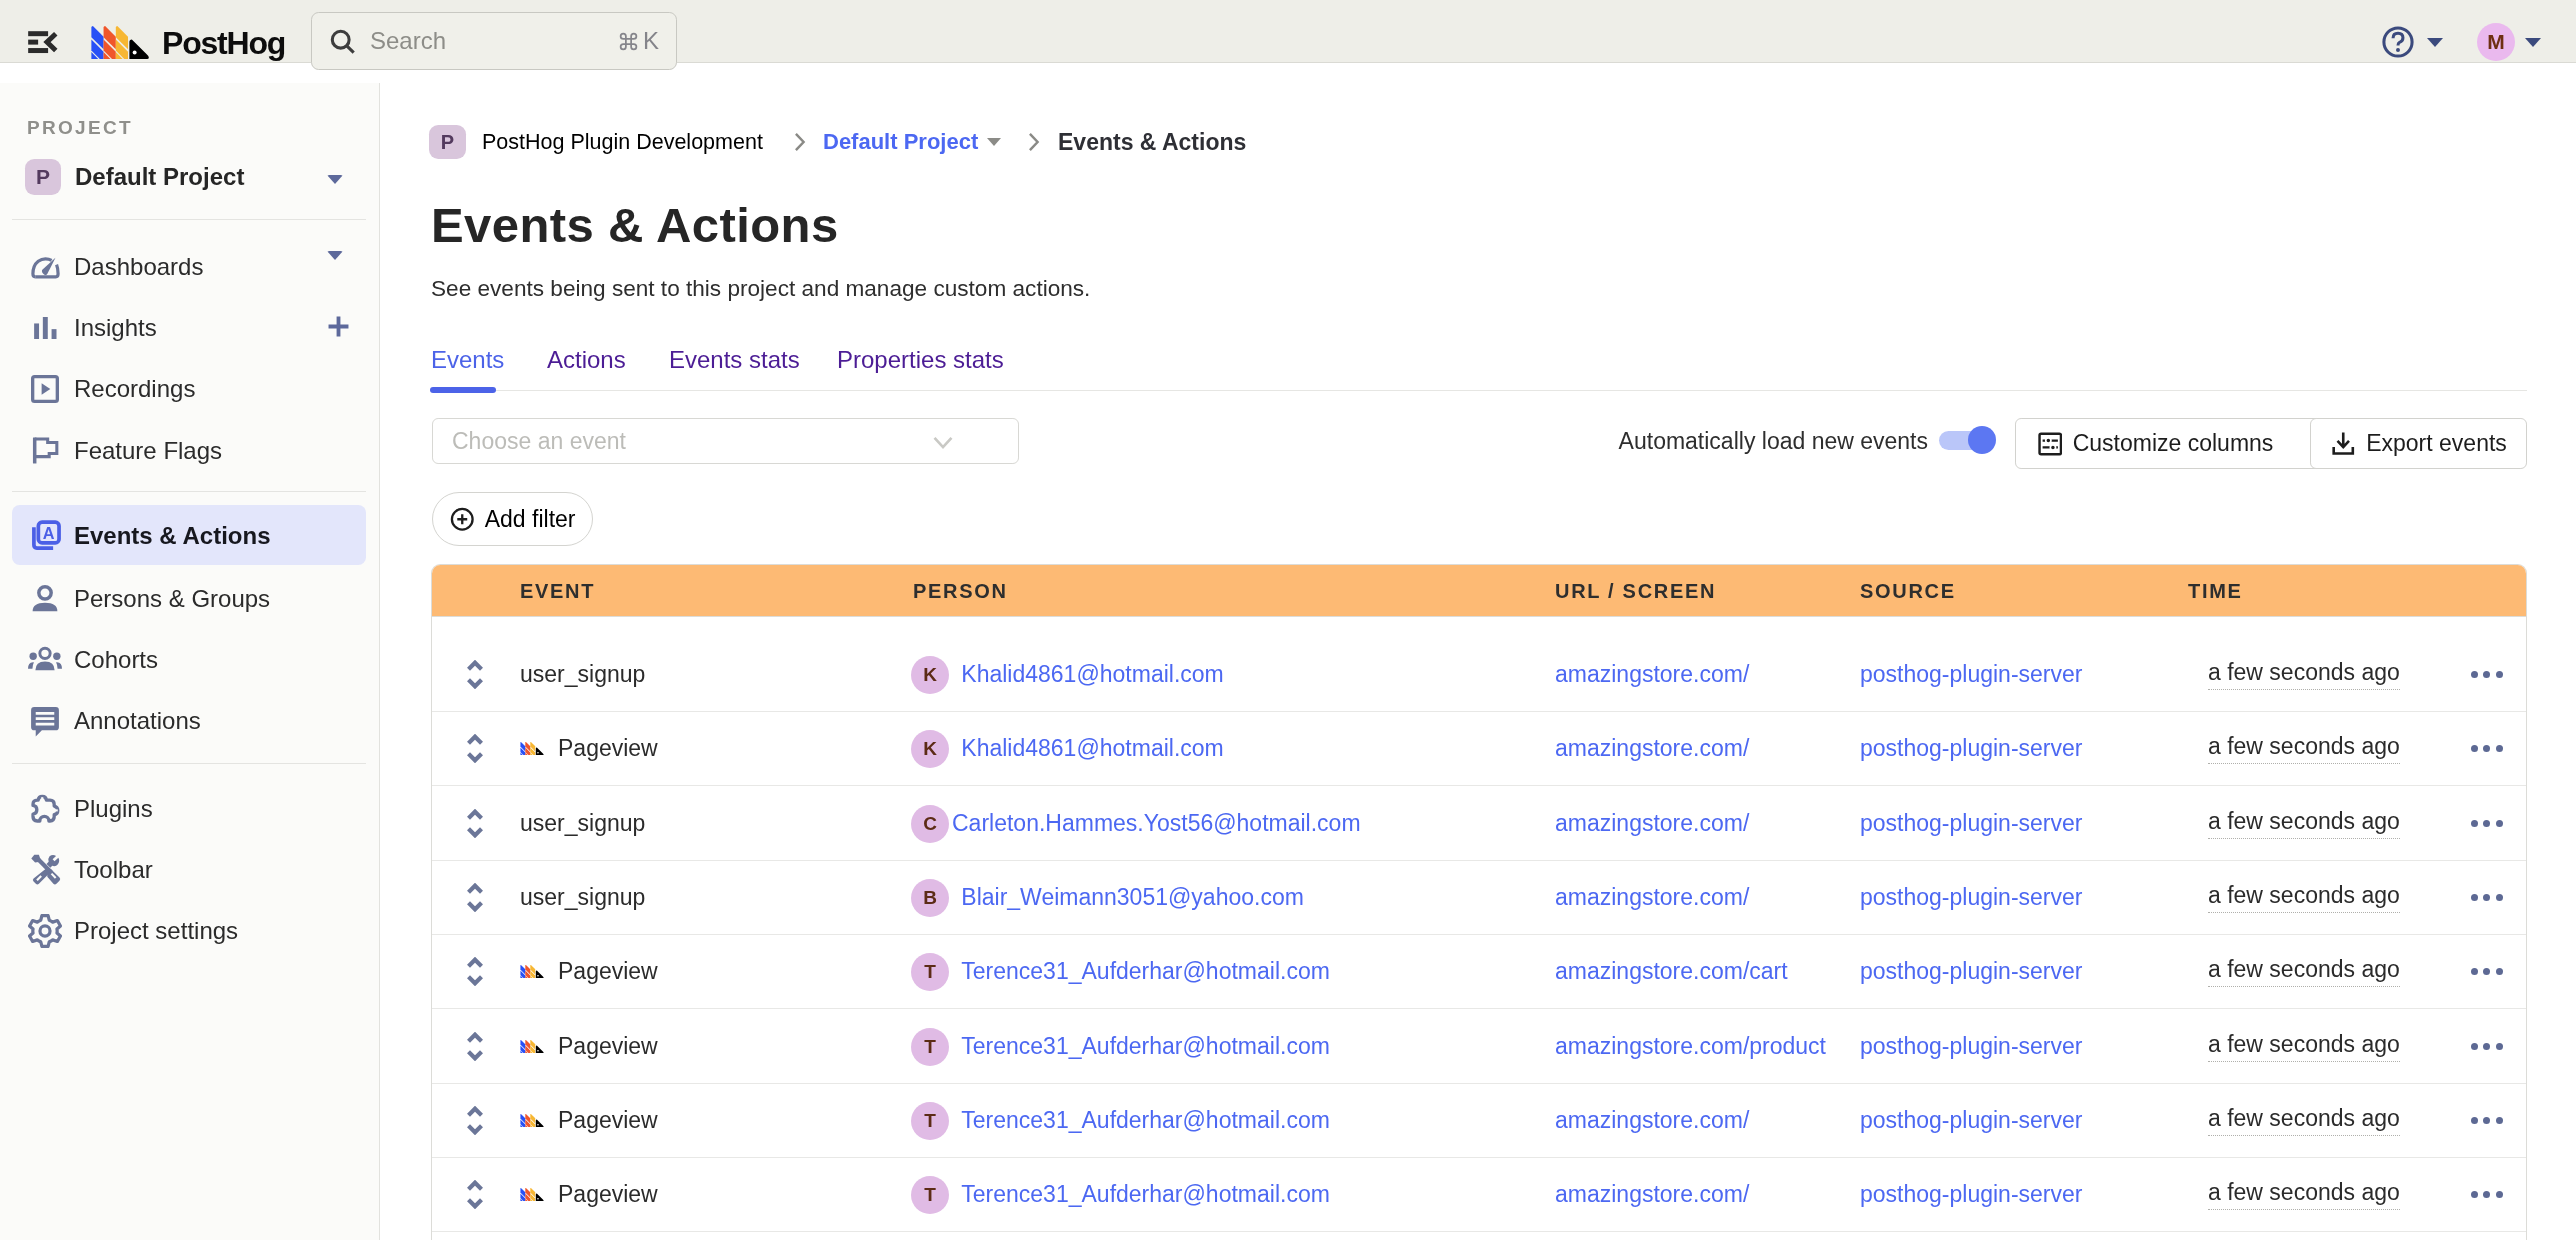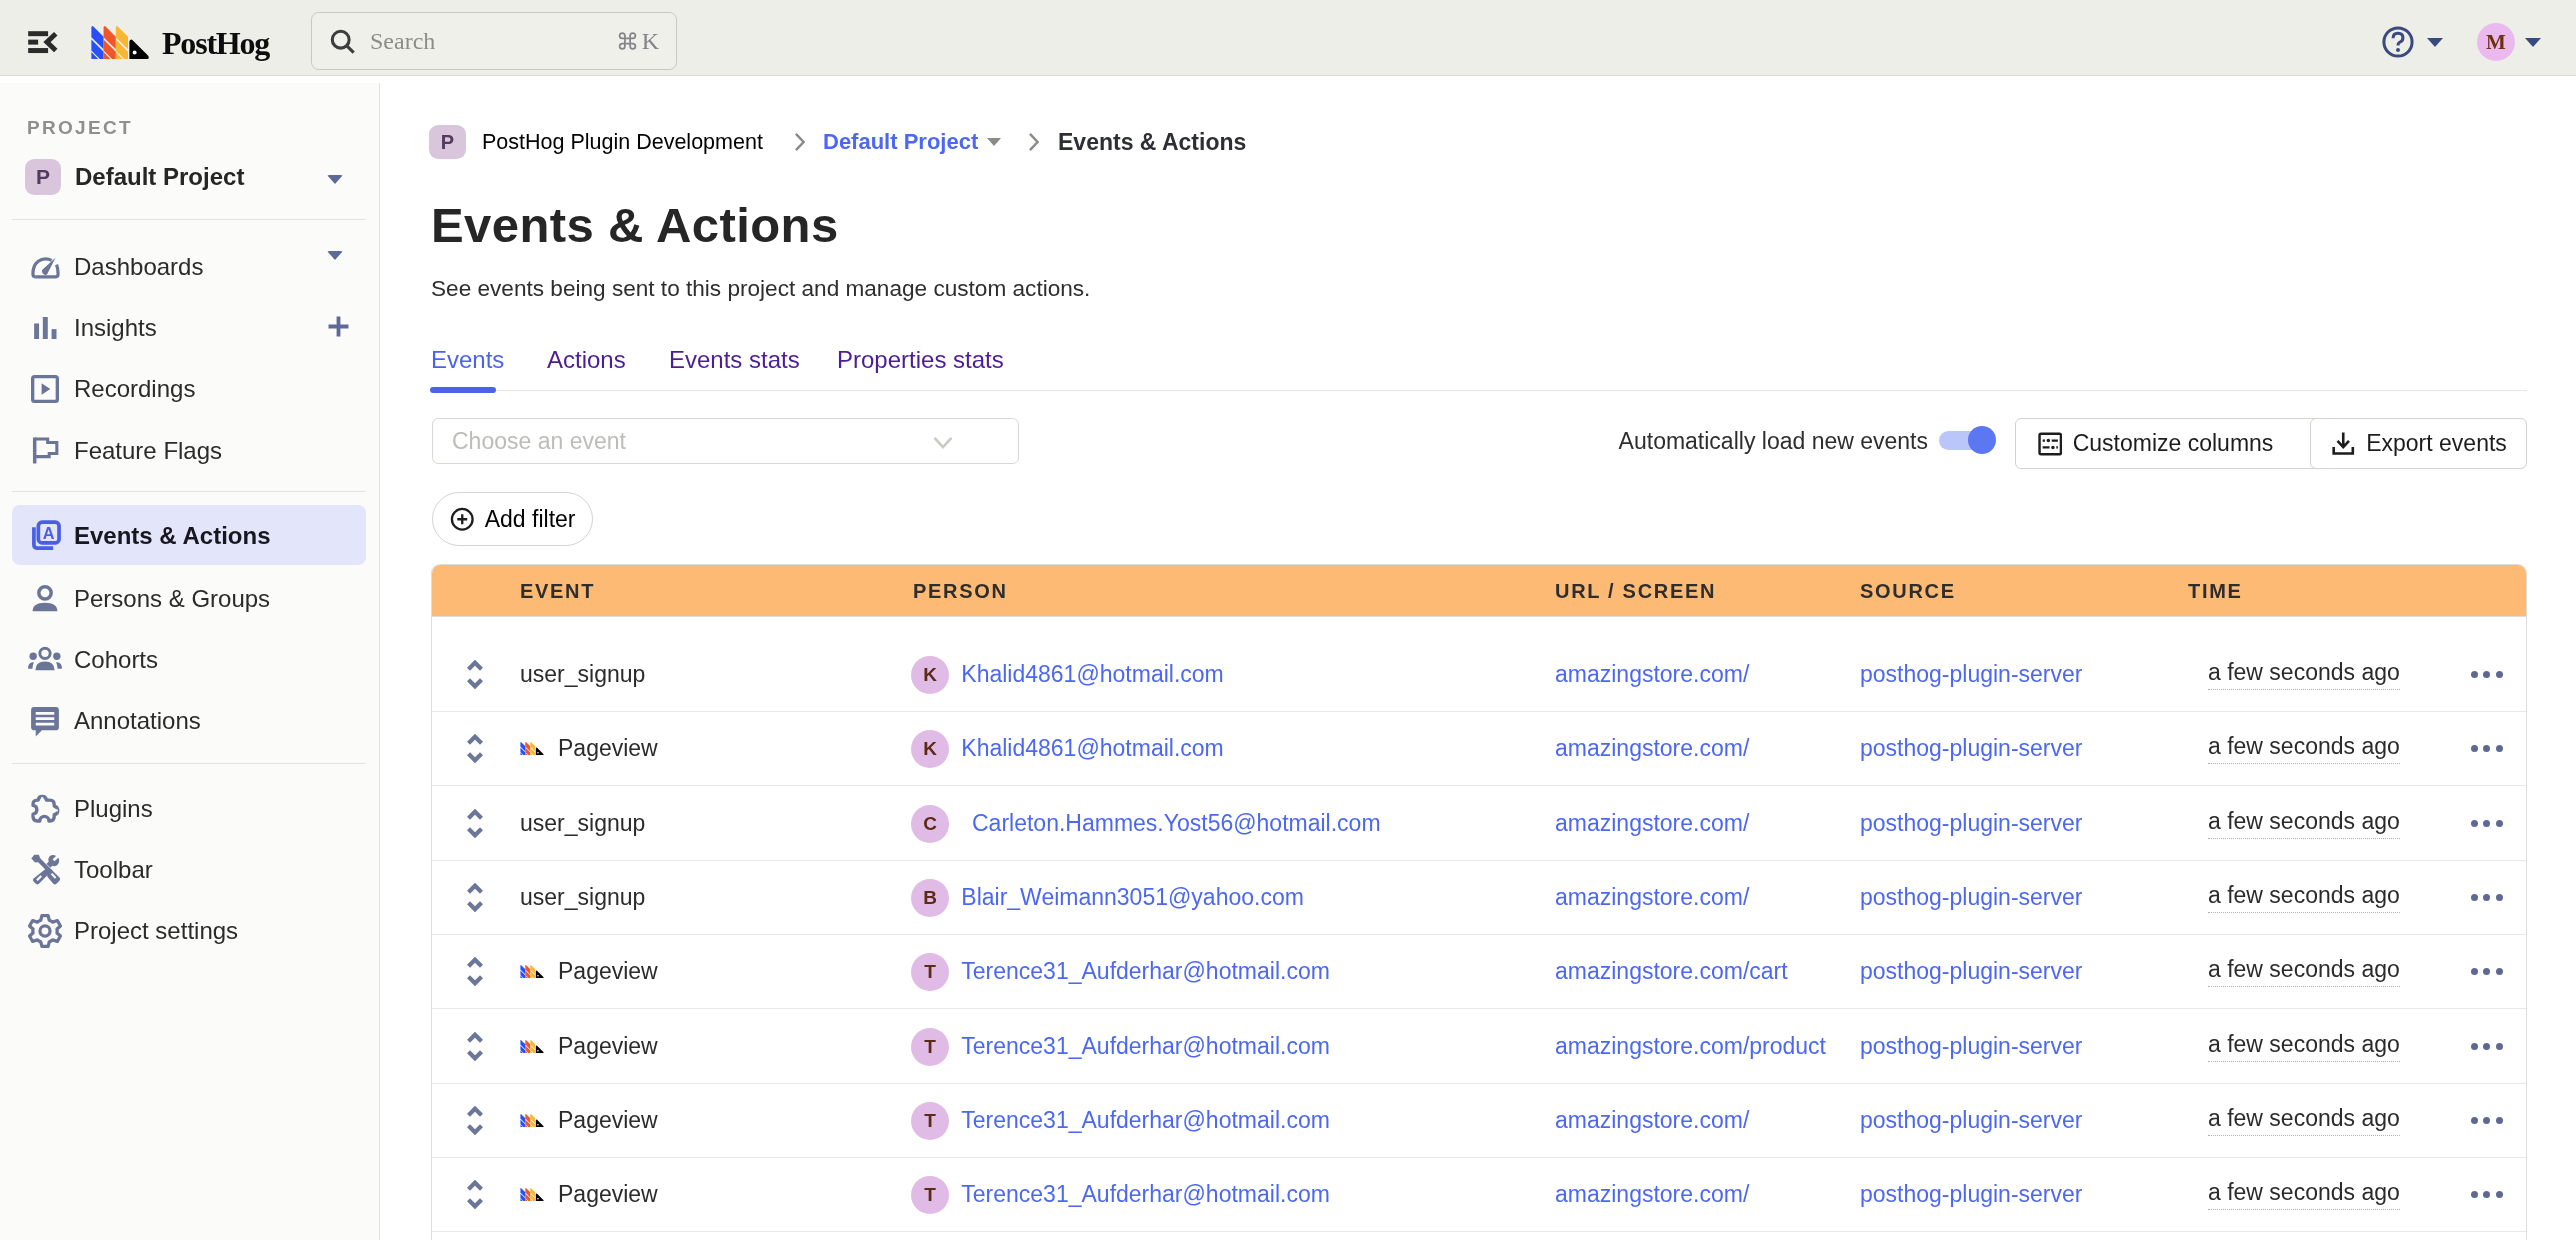--- a/index.html
+++ b/index.html
@@ -1,20 +1,20 @@
 <!DOCTYPE html>
 <html style="font-size:12.3px"><head>
 <meta charset="utf-8">
 <style>
 * { margin:0; padding:0; box-sizing:border-box; }
 html,body { width:2576px; height:1240px; overflow:hidden; font-family:"Liberation Sans",sans-serif; background:#fff; }
 .abs { position:absolute; }
 
 
-#topbar { position:absolute; left:0; top:0; width:2576px; height:76px; background:#eeeee8; border-bottom:1.5px solid #dadad4; z-index:5;font-family:Liberation Serif, serif; }
+#topbar { position:absolute; left:0; top:0; width:2576px; height:63px; background:#eeeee8; border-bottom:1.5px solid #dadad4; z-index:5; }
 #logotext { position:absolute; left:162px; top:25px; font-size:32px; font-weight:bold; color:#0d0d0d; letter-spacing:-1.2px; }
 #search { position:absolute; left:311px; top:12.3px; width:366px; height:58px; border:1.5px solid #c8c8c2; border-radius:7.7px; background:#f0f0ea; }
 #search .ph { position:absolute; left:58px; top:50%; transform:translateY(-50%); font-size:24px; color:#8d8d88; }
 #search .cmdk { position:absolute; right:17px; top:50%; transform:translateY(-50%); font-size:24px; color:#84848a; }
 
 
 #sidebar { position:absolute; left:0; top:83px; width:380px; height:1158px; background:#fbfbf9; border-right:1.5px solid #e2e2de; }
 #sidebar .proj-label { position:absolute; left:27px; top:34px; font-size:19px; font-weight:bold; letter-spacing:2.3px; color:#8f8f8b; }
 .lettermark { display:flex; align-items:center; justify-content:center; background:#d9c6dc; color:#533a5e; font-weight:bold; border-radius:9.2px; }
 #proj-badge { position:absolute; left:25px; top:76px; width:36px; height:36px; font-size:21px; }
@@ -397,21 +397,21 @@
               <path d="M9.5 12 L18 3.5 L26.5 12"></path>
               <path d="M9.5 26 L18 34.5 L26.5 26"></path>
             </g>
           </svg>
         </div>
       <div class="cell" style="left:88px">
           <span>user_signup</span>
         </div>
       <div class="cell" style="left:479px">
           <span class="avatar">C</span>
-          <span class="link" style="margin-left:23px">Carleton.Hammes.Yost56@hotmail.com</span>
+          <span class="link" style="margin-left:3px">Carleton.Hammes.Yost56@hotmail.com</span>
         </div>
       <div class="cell link" style="left:1123px">amazingstore.com/</div>
       <div class="cell link" style="left:1428px">posthog-plugin-server</div>
       <div class="cell time-cell" style="left:1756px">
           <span>a few seconds ago</span>
         </div>
       <div class="dots">
           <i></i>
           <i></i>
           <i></i>

